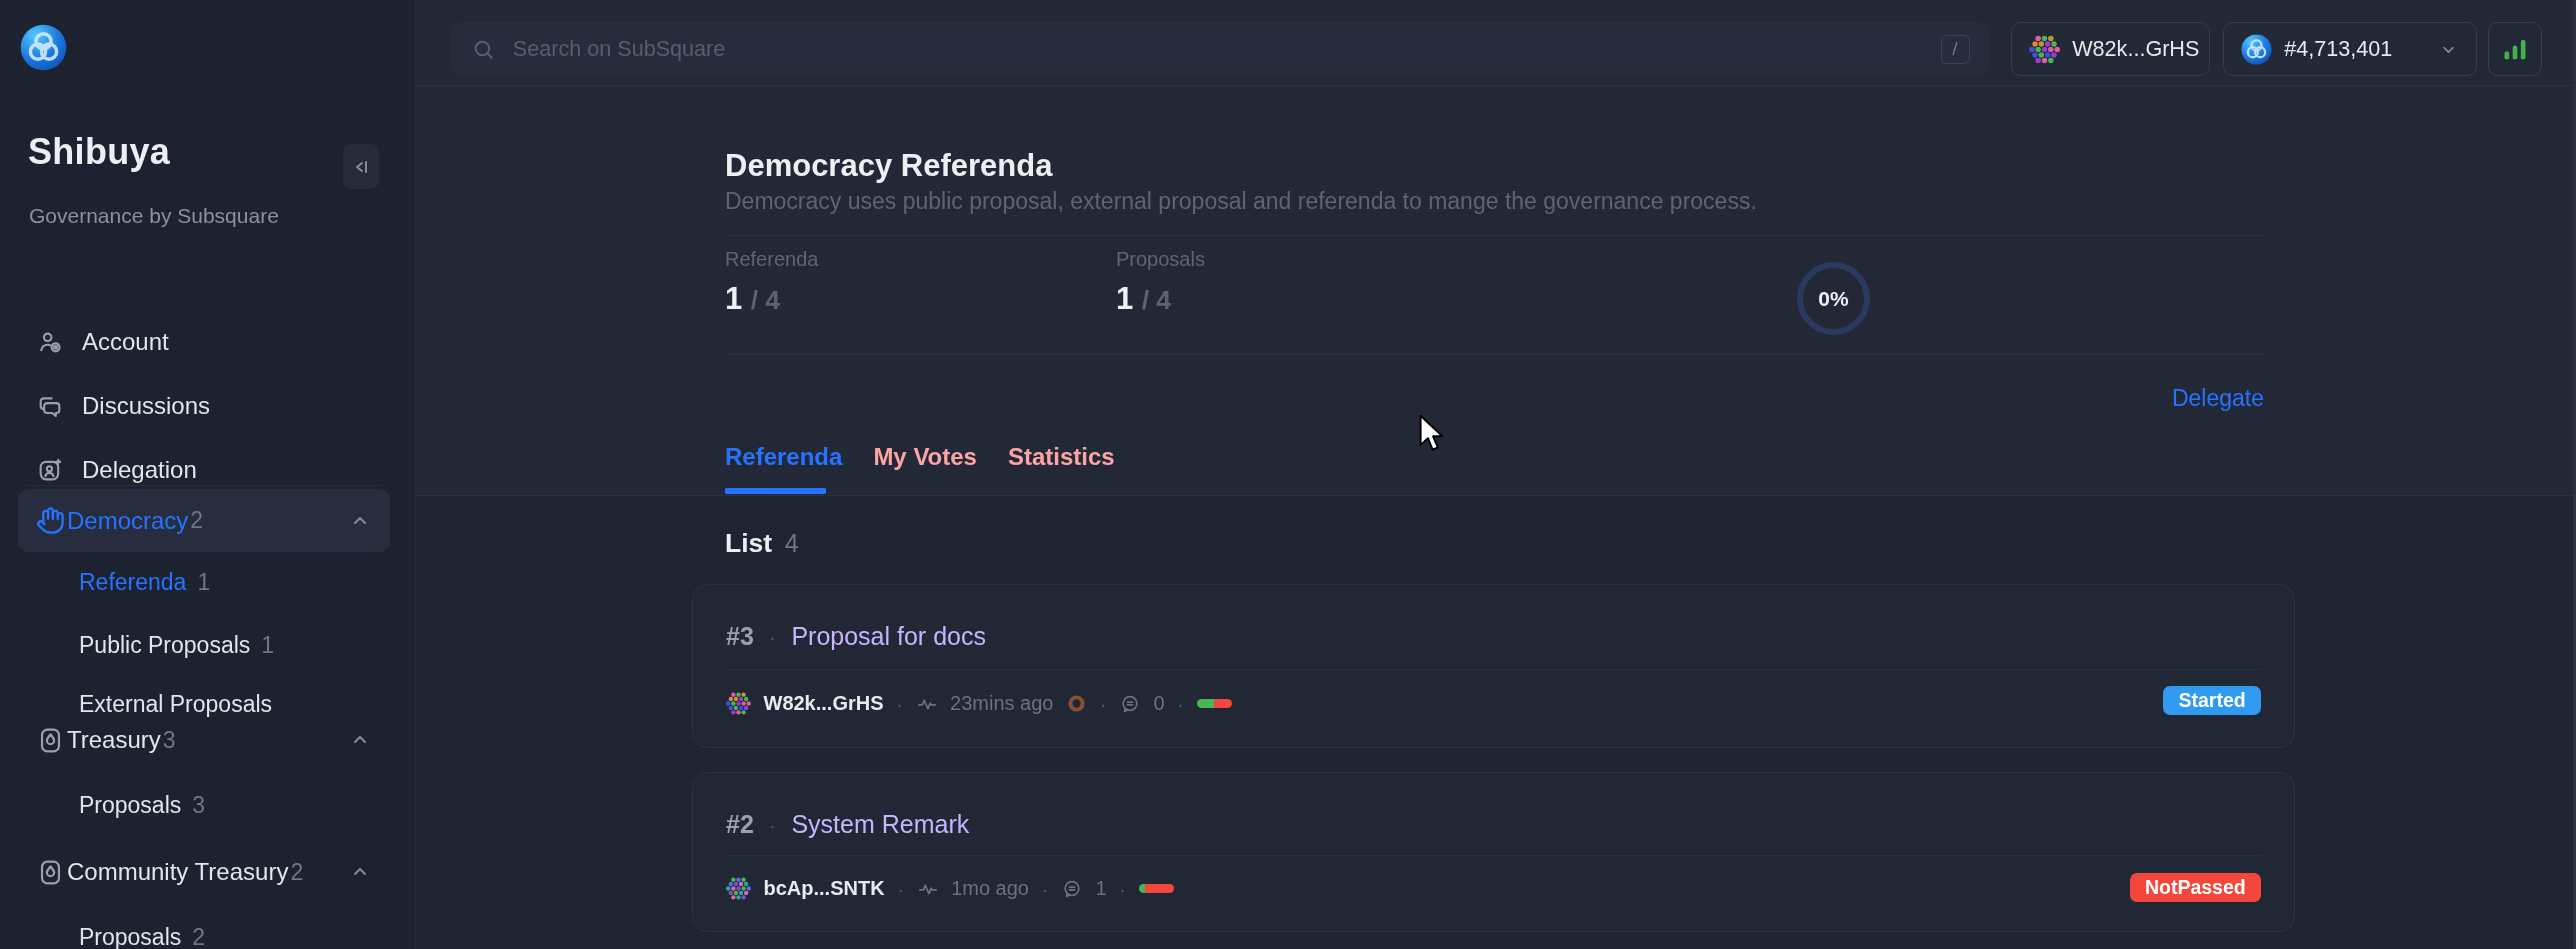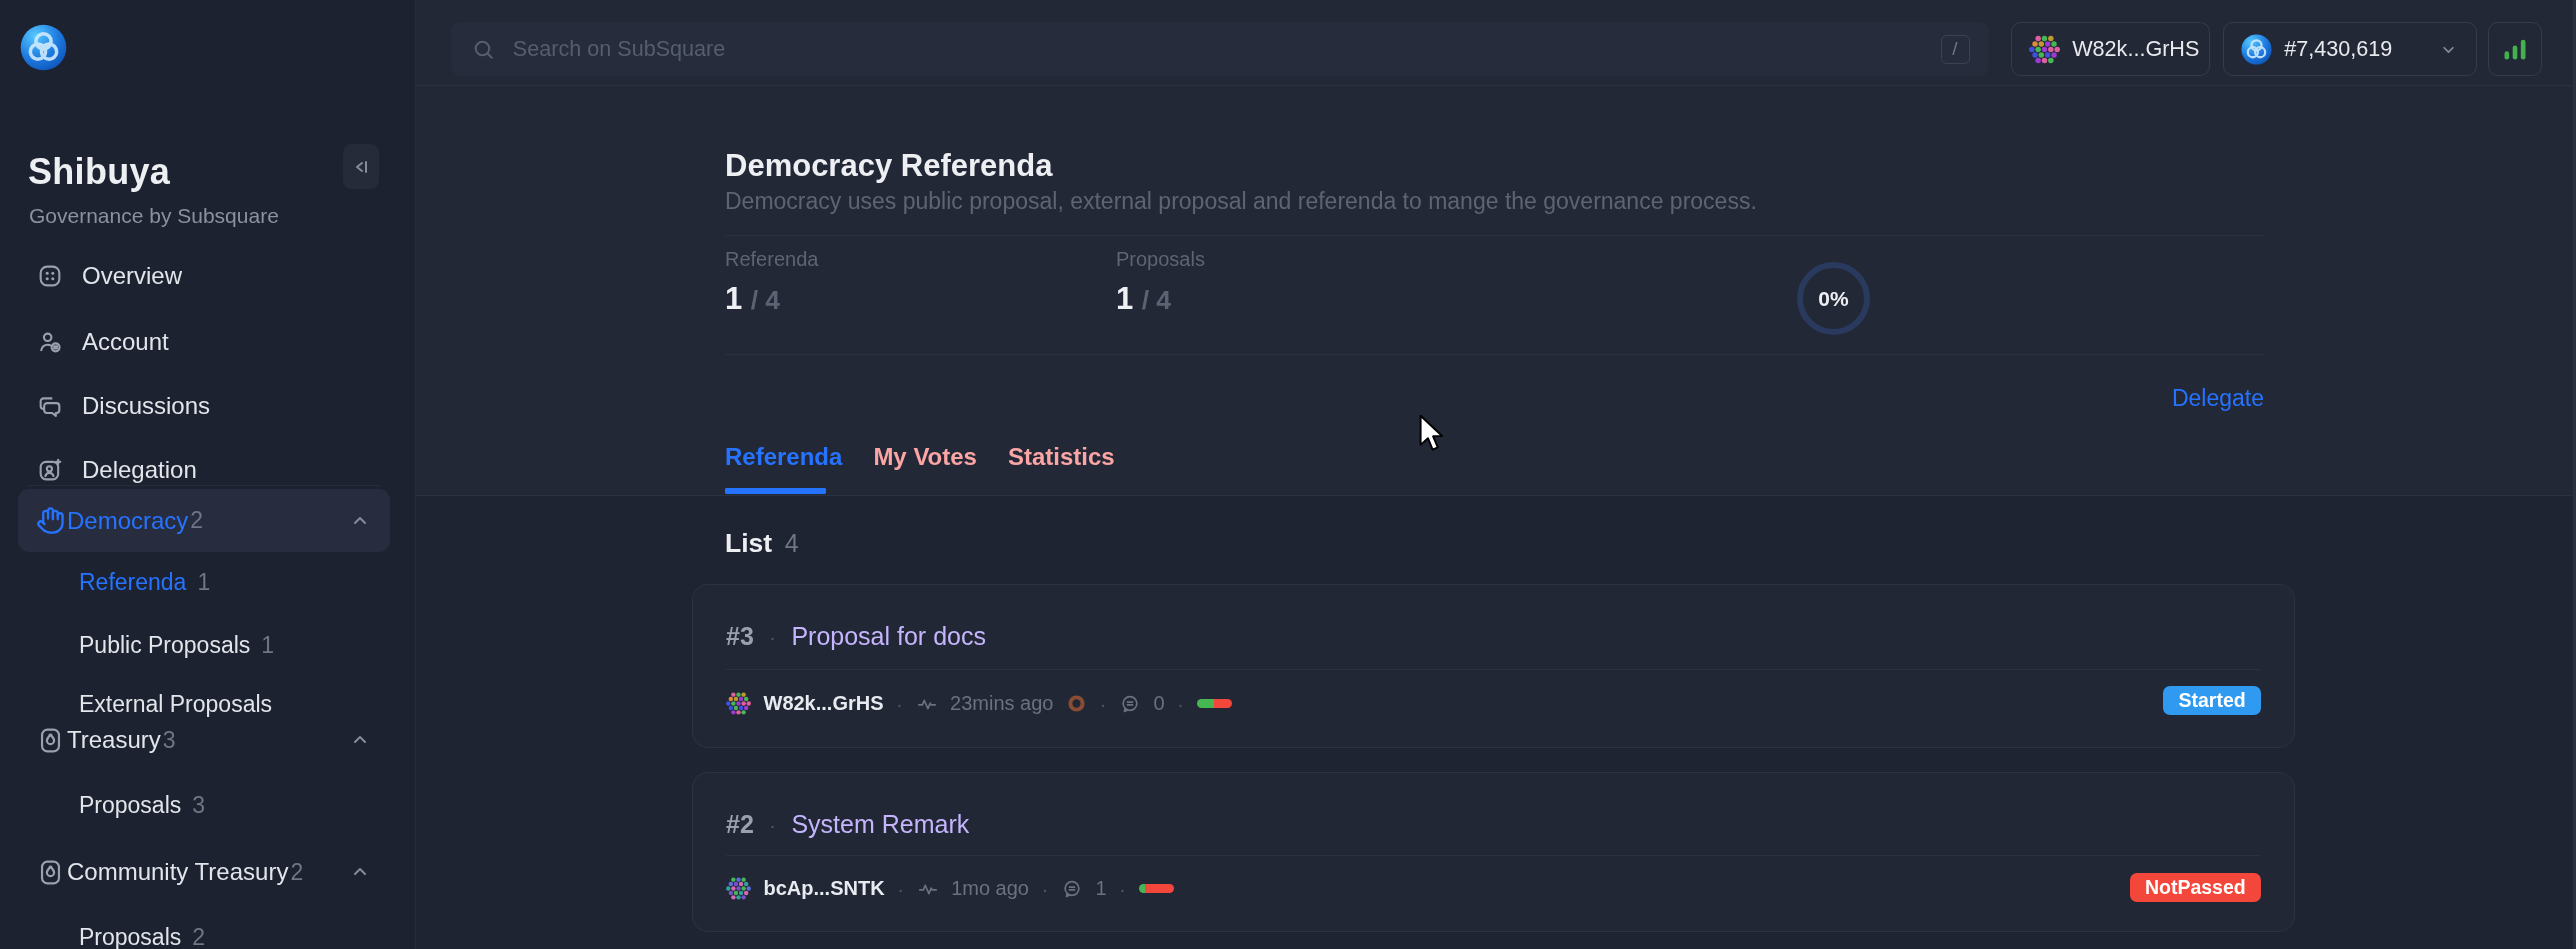--- a/index.html
+++ b/index.html
@@ -8,21 +8,21 @@
   *{box-sizing:border-box}
   .abs{position:absolute}
 
   
   .sidebar-bg{left:0;top:0;width:416px;height:950px;background:#1d2230;border-right:1.4px solid #262c3a}
   .topbar-bg{left:416px;top:0;right:0;height:86px;background:#232837;border-bottom:1.4px solid #2b3140}
   .banner-bg{left:416px;top:86px;right:0;height:410px;background:#232837;border-bottom:1.4px solid #2b3140}
   .scroll-track{left:2573px;top:0;width:2.8px;height:950px;background:#2b3140}
 
   
-  .brand-name{left:28px;top:151px;font-size:36px;font-weight:700;letter-spacing:0.3px}
+  .brand-name{left:28px;top:131px;font-size:36px;font-weight:700;letter-spacing:0.3px}
   .brand-tagline{left:29px;top:204px;font-size:21px;color:#8b91a0}
   .collapse-btn{left:343px;top:144px;width:36px;height:45px;background:#262b3a;border-radius:8.4px;
                 display:flex;align-items:center;justify-content:center;color:#848b99;cursor:pointer}
   .nav-item{left:36px;width:349px;height:39px;display:flex;align-items:center;gap:18px;
             font-size:24px;color:#e2e5ea;cursor:pointer}
   .nav-item .ic{color:#9aa0ad;display:flex}
   .side-group{left:18px;width:372px;height:42px;display:flex;align-items:center;gap:2px;
               padding:0 18px;font-size:24px;color:#e2e5ea;cursor:pointer}
   .side-group.active{height:63px;background:#272d3f;border-radius:11px;color:#2673ff}
   .side-group .ic{display:flex;color:#9aa0ad}
@@ -117,34 +117,20 @@
   <div class="abs brand-tagline">Governance by Subsquare</div>
   <div class="abs collapse-btn">
     <span class="ic">
       <svg width="24" height="24" viewBox="0 0 24 24" fill="none" stroke="currentColor" stroke-width="2" stroke-linecap="round" stroke-linejoin="round">
           <path d="m13 8-5 4 5 4"></path>
           <path d="M17 7v10"></path>
         </svg>
     </span>
   </div>
 
-  <div class="abs nav-item" style="top:256px">
-    <span class="ic">
-      <svg width="28" height="28" viewBox="0 0 24 24" fill="none" stroke="currentColor" stroke-width="1.8">
-          <rect x="4" y="4" width="16" height="16" rx="5.5"></rect>
-          <g fill="currentColor" stroke="none">
-            <circle cx="9.6" cy="9.6" r="1.3"></circle>
-            <circle cx="14.4" cy="9.6" r="1.3"></circle>
-            <circle cx="9.6" cy="14.4" r="1.3"></circle>
-            <circle cx="14.4" cy="14.4" r="1.3"></circle>
-          </g>
-        </svg>
-    </span>
-    <span>Overview</span>
-  </div>
   <div class="abs nav-item" style="top:322px">
     <span class="ic">
       <svg width="28" height="28" viewBox="0 0 24 24" fill="none" stroke="currentColor" stroke-width="1.8" stroke-linecap="round">
           <circle cx="10" cy="8" r="3.2"></circle>
           <path d="M4.5 19c.7-3 2.7-4.6 5.5-4.6.9 0 1.8.2 2.5.5"></path>
           <circle cx="16.8" cy="16.6" r="3.4"></circle>
           <path d="M15.4 15.7h2.8M15.4 17.5h2.8"></path>
         </svg>
     </span>
     <span>Account</span>
@@ -293,21 +279,21 @@
         </radialGradient>
           </defs>
         <circle cx="34" cy="34" r="33" fill="url(#lg2)"></circle>
         <g fill="none" stroke="#cfeaff" stroke-width="5" opacity="0.9">
           <circle cx="34" cy="25" r="11"></circle>
             <circle cx="26" cy="40" r="11"></circle>
             <circle cx="42" cy="40" r="11"></circle>
         </g>
       </svg>
     </span>
-    <span>#7,430,619</span>
+    <span>#4,713,401</span>
     <span class="chev">
       <svg width="21" height="21" viewBox="0 0 24 24" fill="none" stroke="#848b99" stroke-width="2" stroke-linecap="round" stroke-linejoin="round">
           <path d="m7 10 5 5 5-5"></path>
         </svg>
     </span>
   </div>
 
   <div class="abs stats-btn">
     <span class="ic">
       <svg width="28" height="28" viewBox="0 0 24 24" fill="#43b24e">

